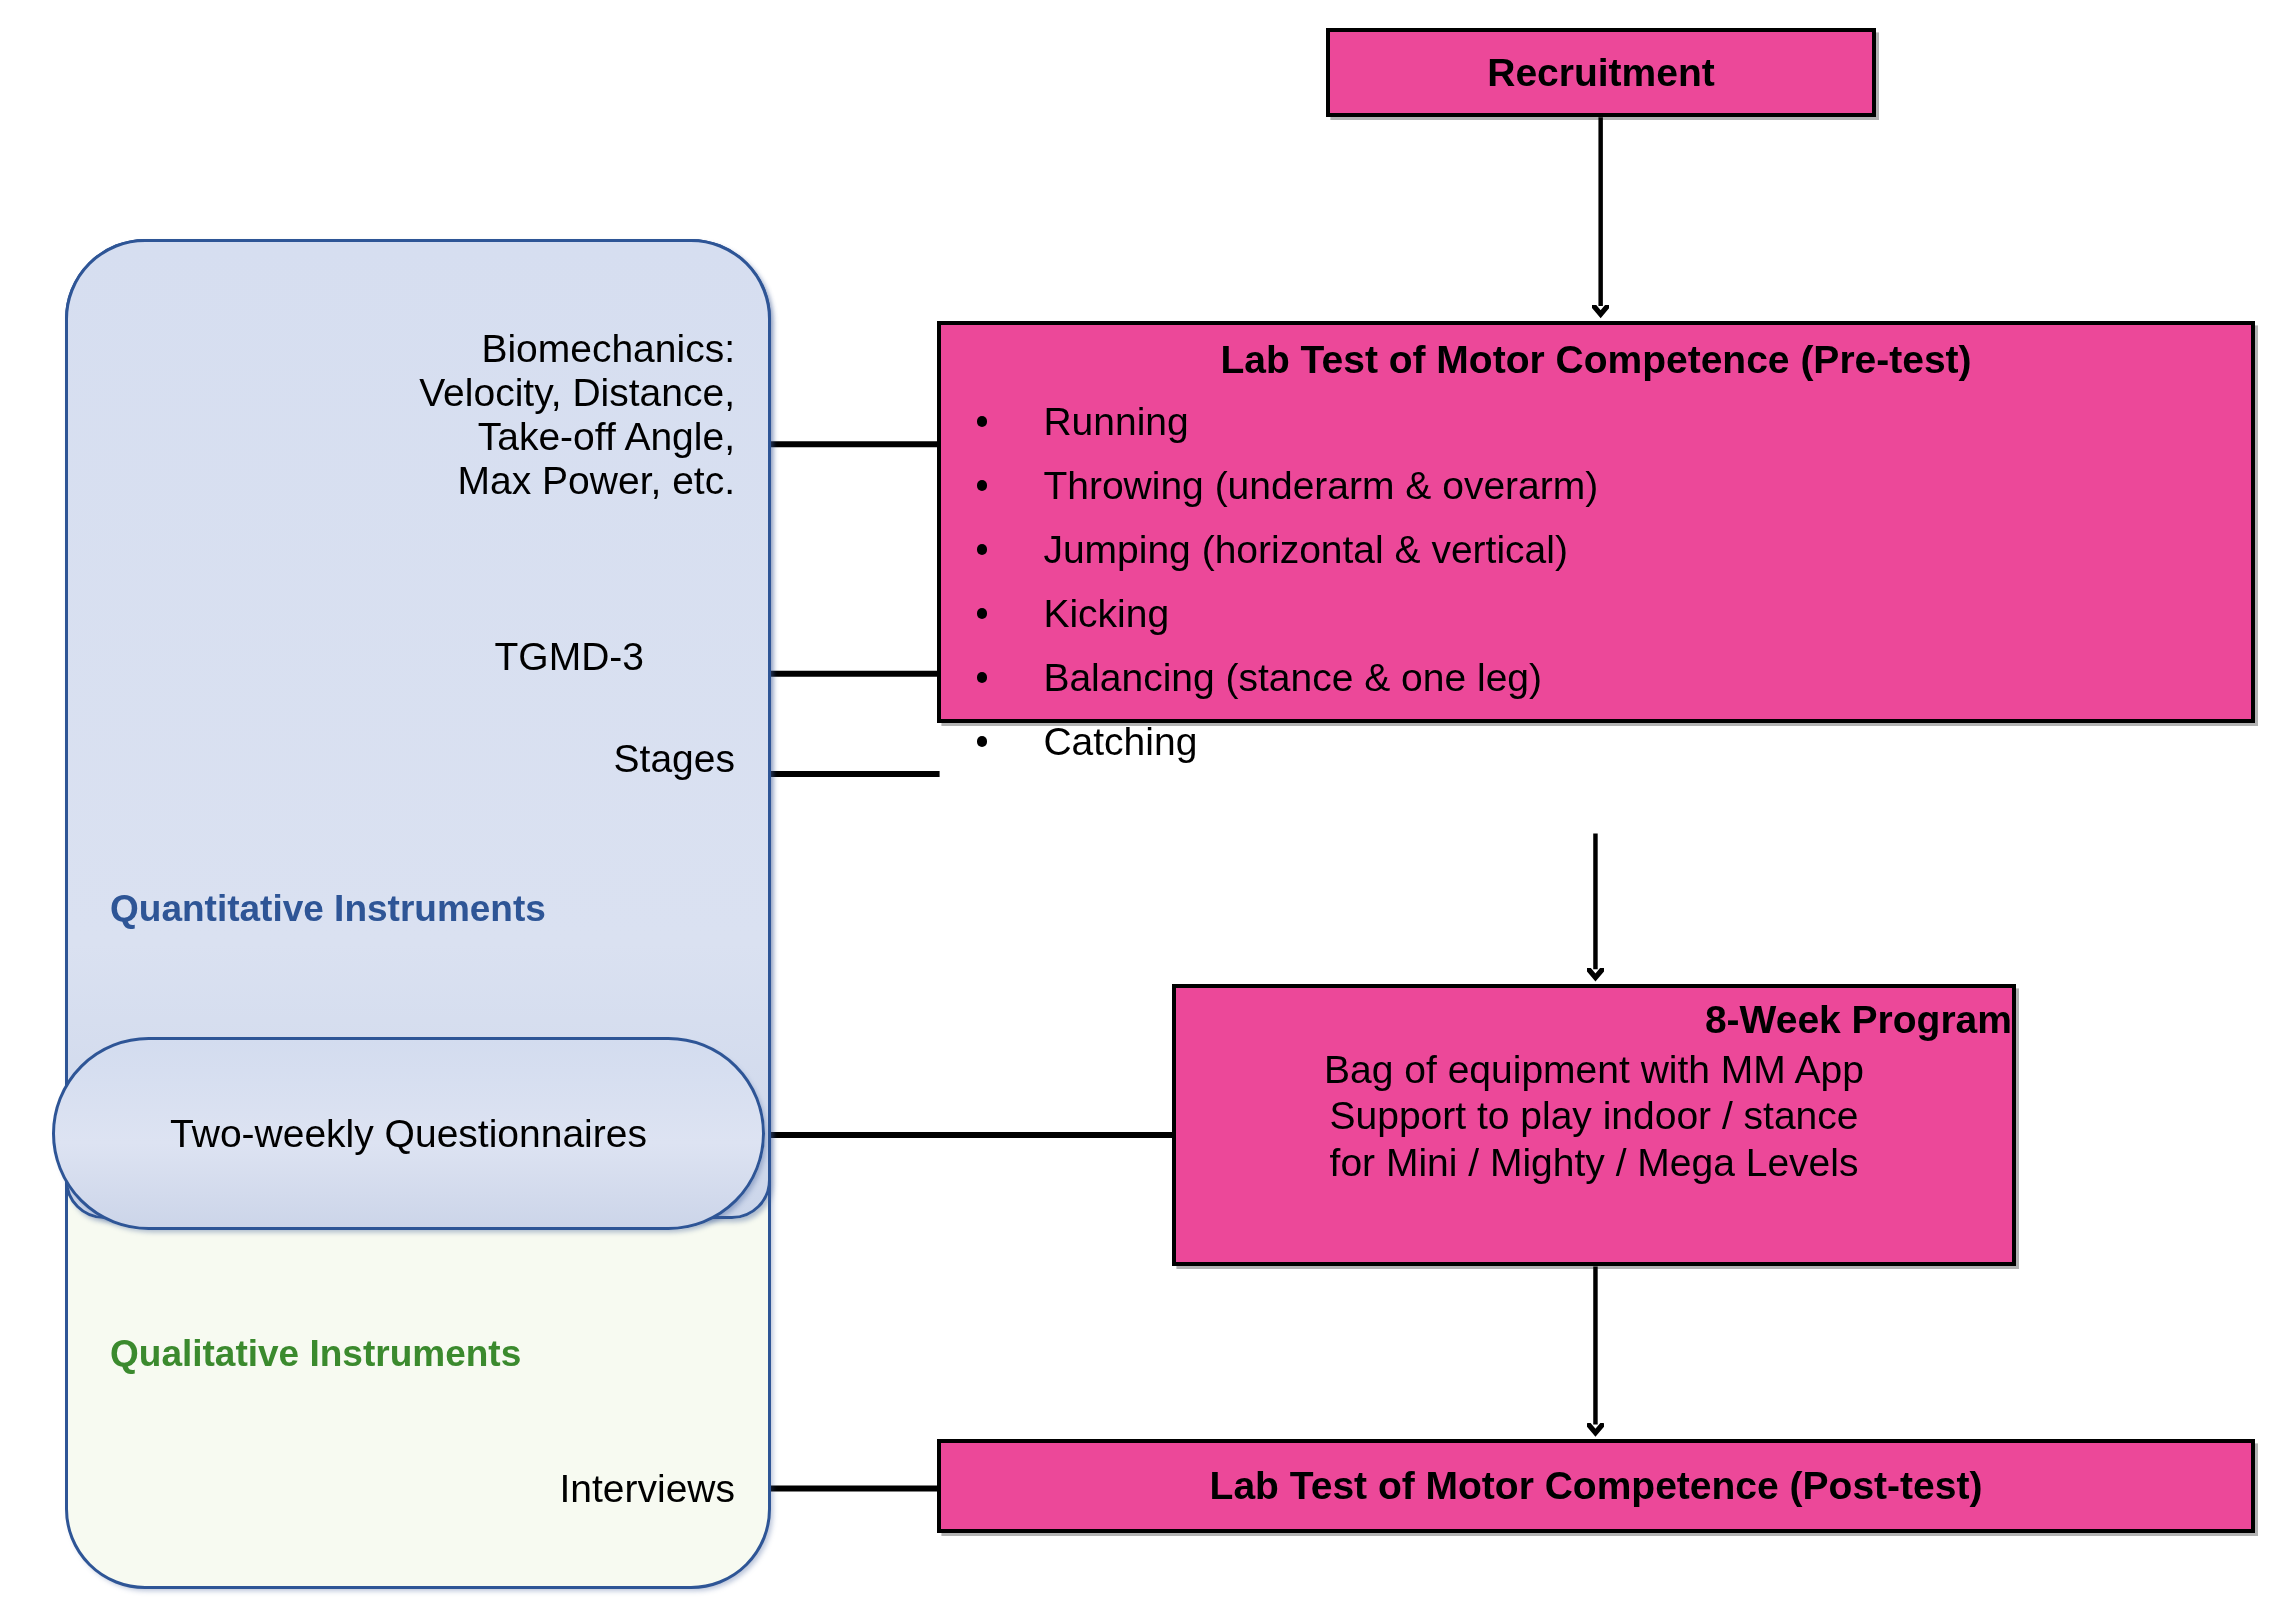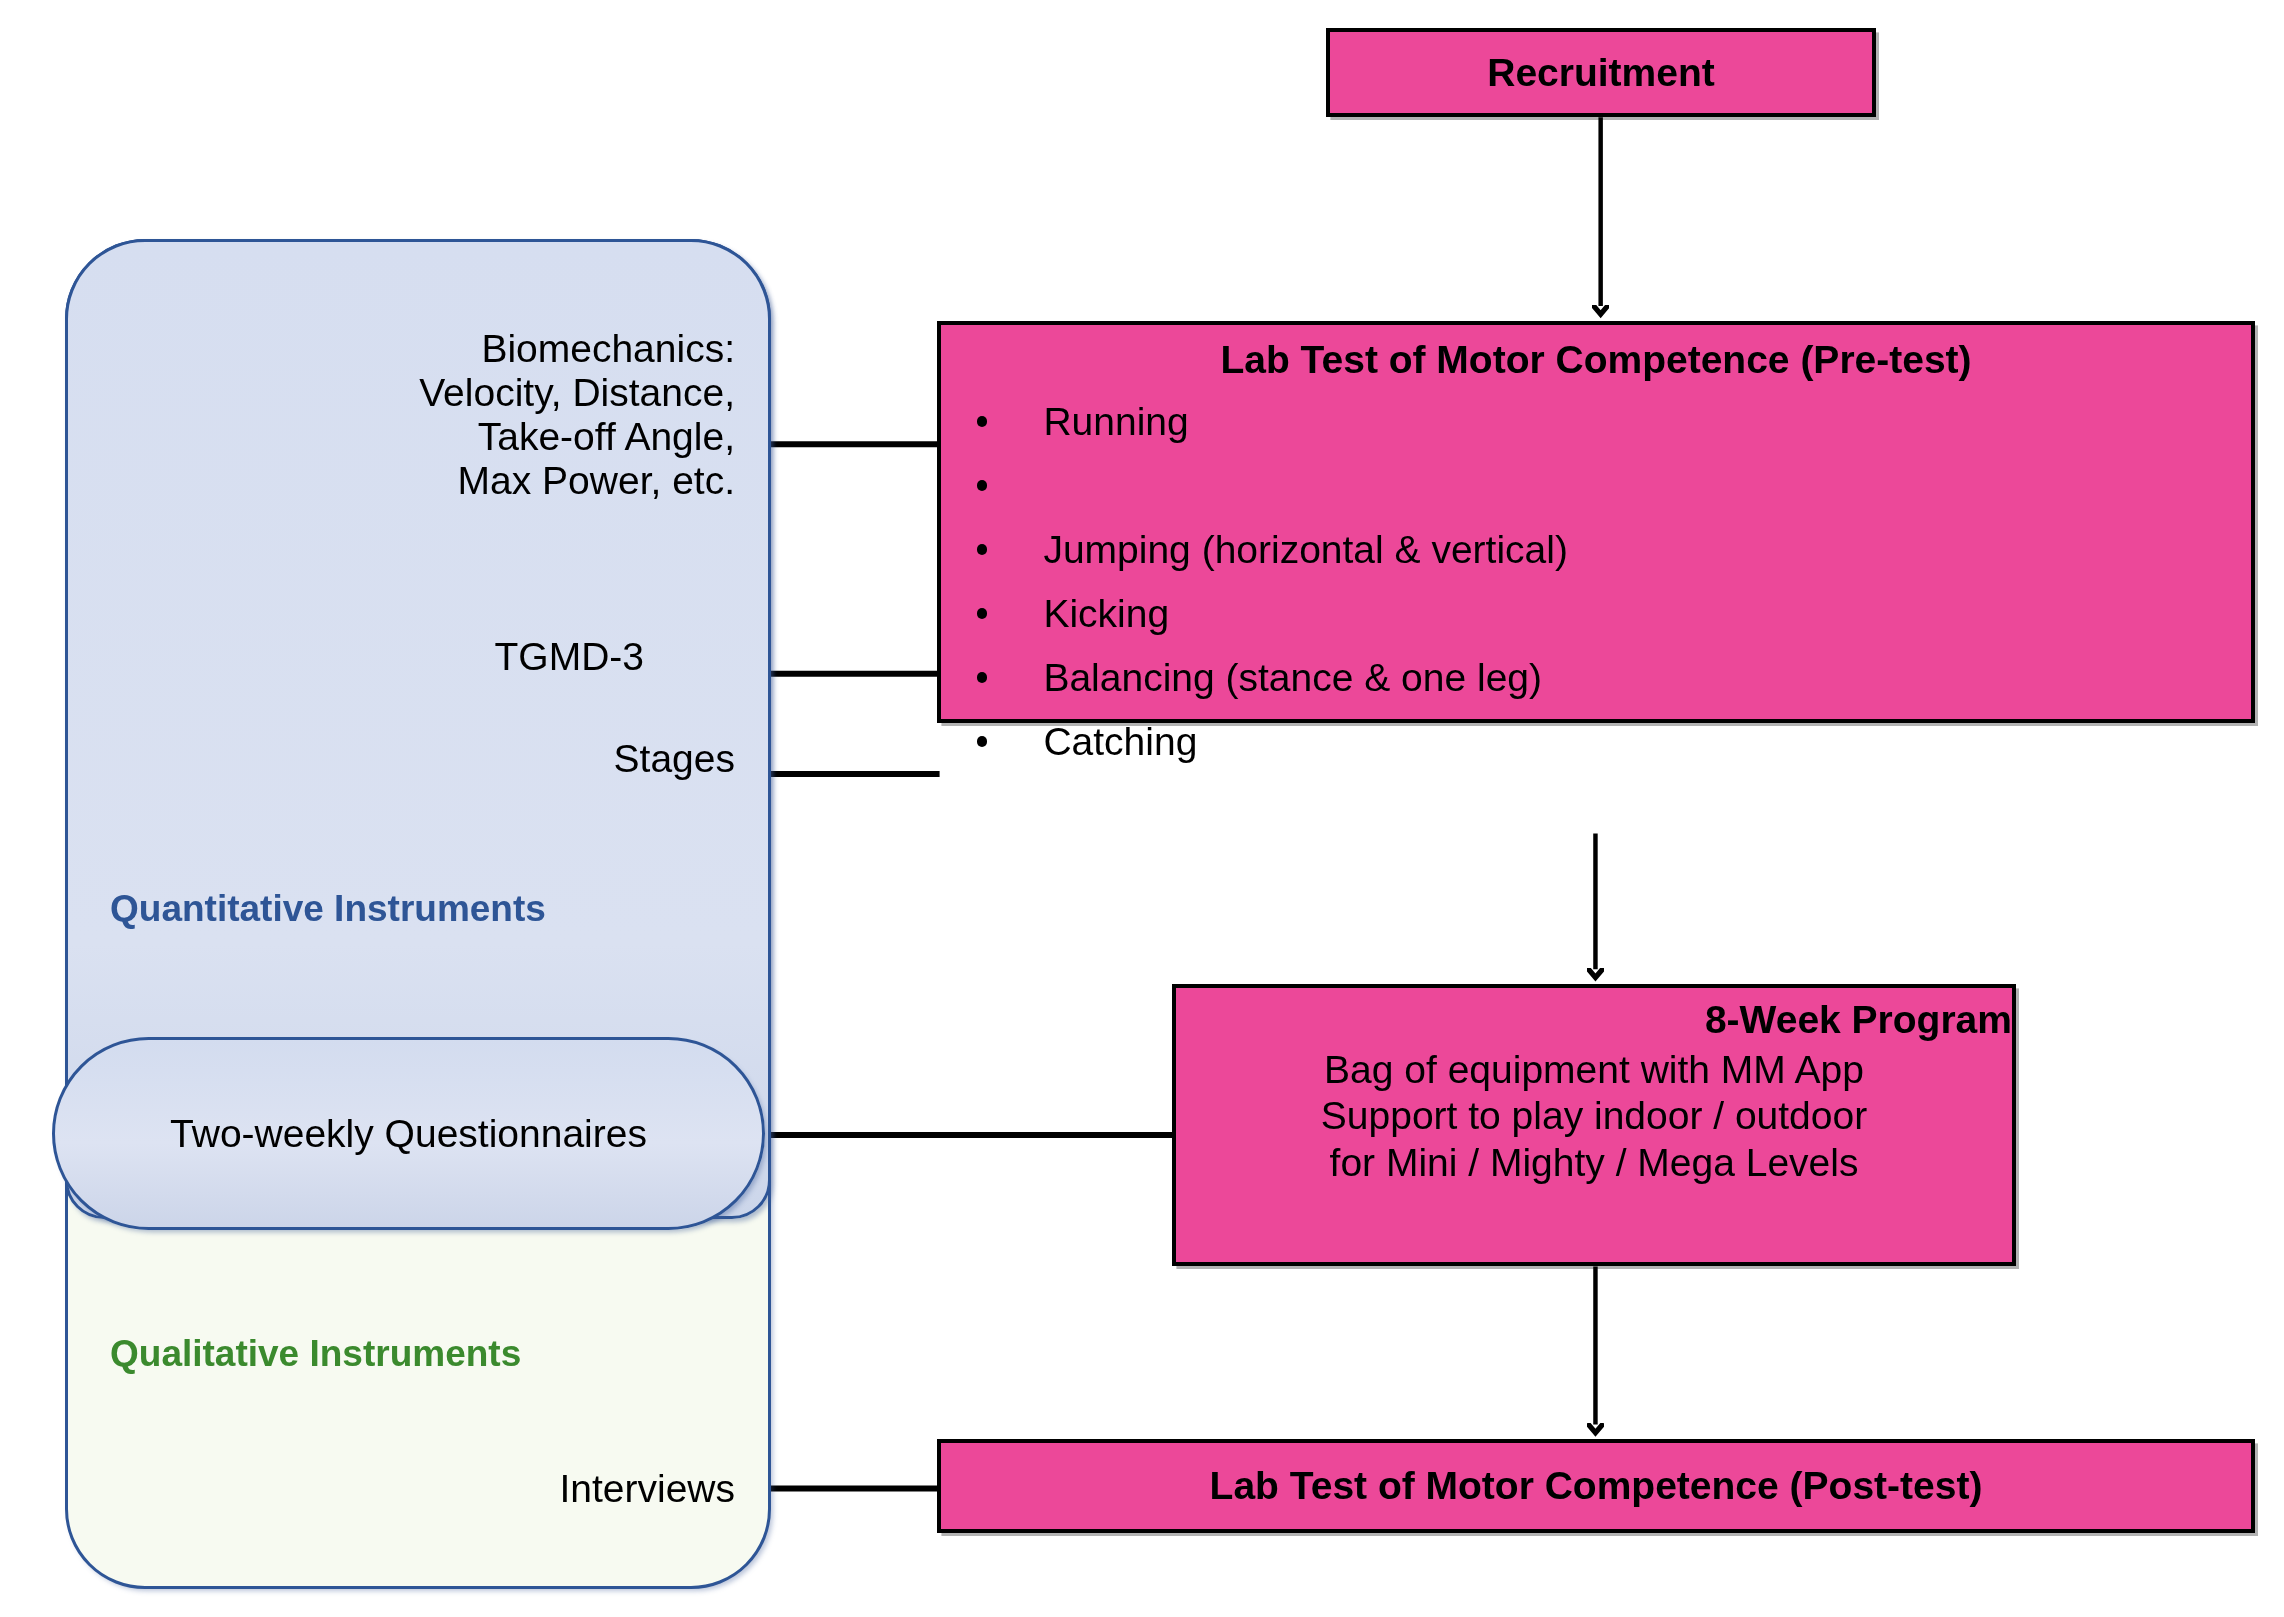--- a/index.html
+++ b/index.html
@@ -179,20 +179,21 @@
 
 <div class="flow-box" id="box-pretest">
   <div class="box-title">Lab Test of Motor Competence (Pre-test)</div>
   <ul class="bullet-list" id="pretest-items">
       <li class="bullet-item">
         <span class="bullet-dot"></span>
         <span>Running</span>
       </li>
       <li class="bullet-item">
         <span class="bullet-dot"></span>
+        <span>Throwing (underarm &amp; overarm)</span>
       </li>
       <li class="bullet-item">
         <span class="bullet-dot"></span>
         <span>Jumping (horizontal &amp; vertical)</span>
       </li>
       <li class="bullet-item">
         <span class="bullet-dot"></span>
         <span>Kicking</span>
       </li>
       <li class="bullet-item">
@@ -203,21 +204,21 @@
         <span class="bullet-dot"></span>
         <span>Catching</span>
       </li>
     </ul>
 </div>
 
 <div class="flow-box" id="box-program">
   <div class="box-title">8-Week Program</div>
   <div id="program-lines">
       <div class="box-line">Bag of equipment with MM App</div>
-      <div class="box-line">Support to play indoor / outdoor</div>
+      <div class="box-line">Support to play indoor / stance</div>
       <div class="box-line">for Mini / Mighty / Mega Levels</div>
     </div>
 </div>
 
 <div class="flow-box" id="box-posttest">
   <div class="box-title">Lab Test of Motor Competence (Post-test)</div>
 </div>
 
 
 </body></html>

